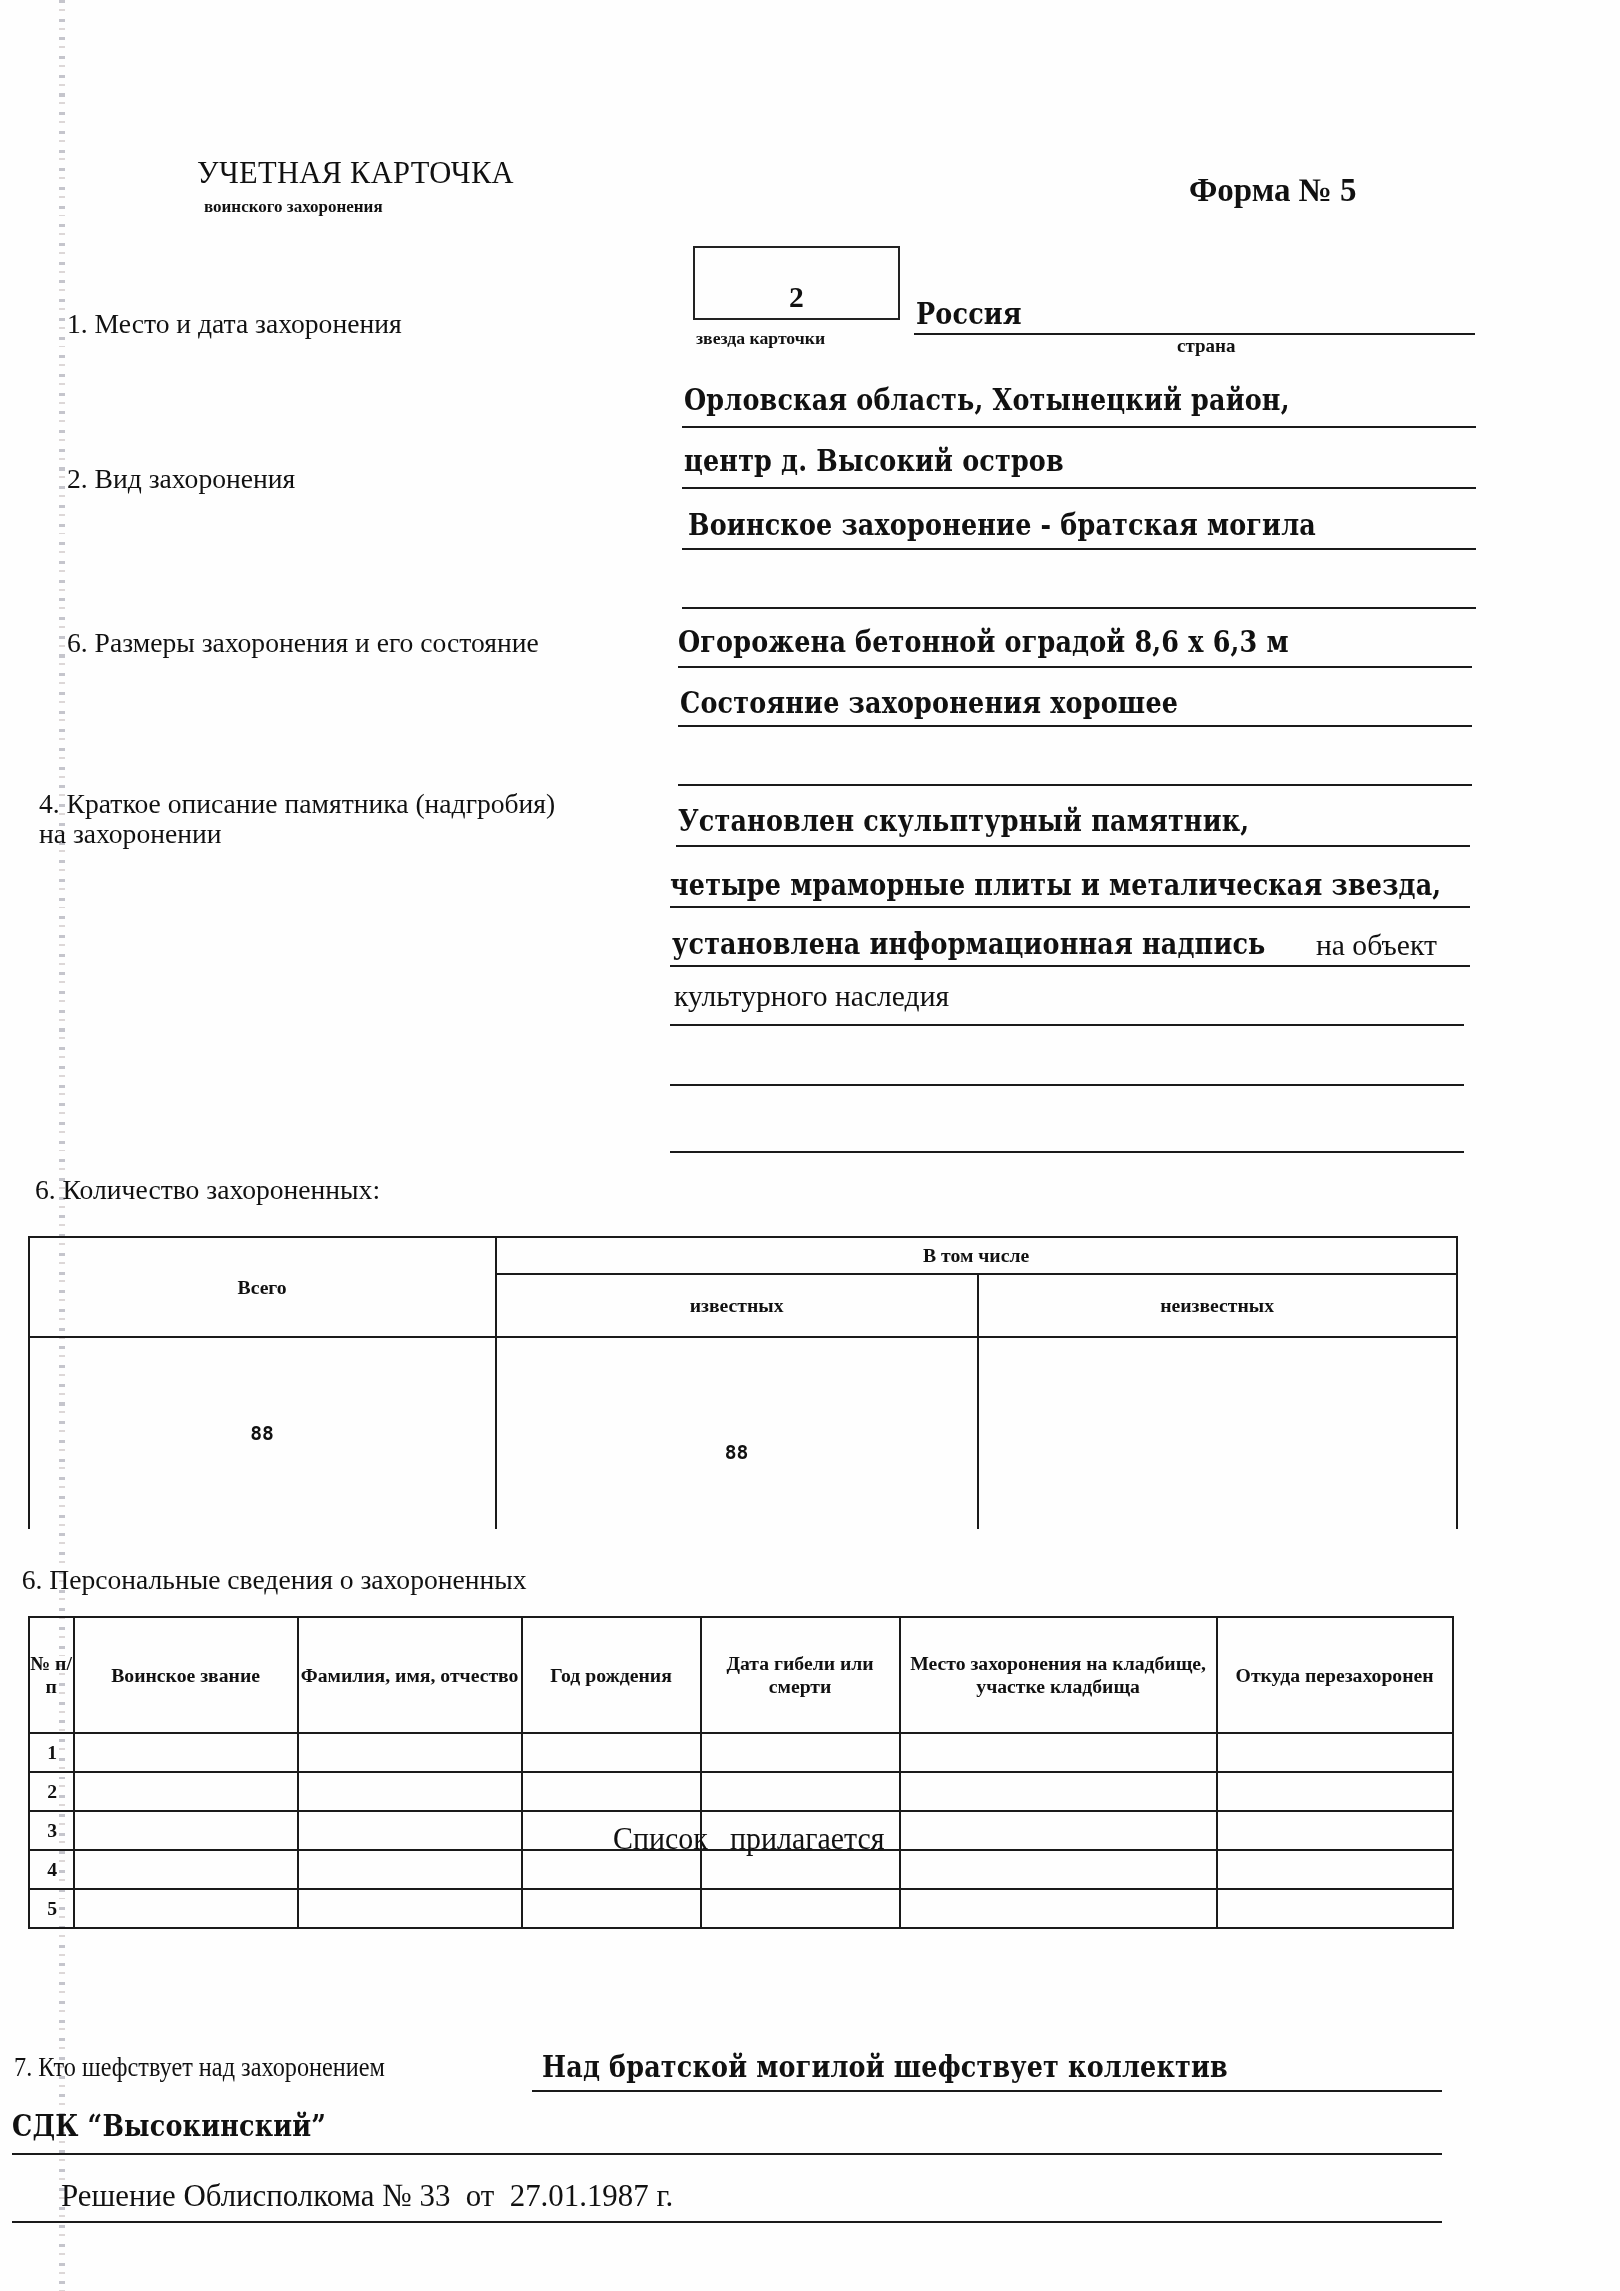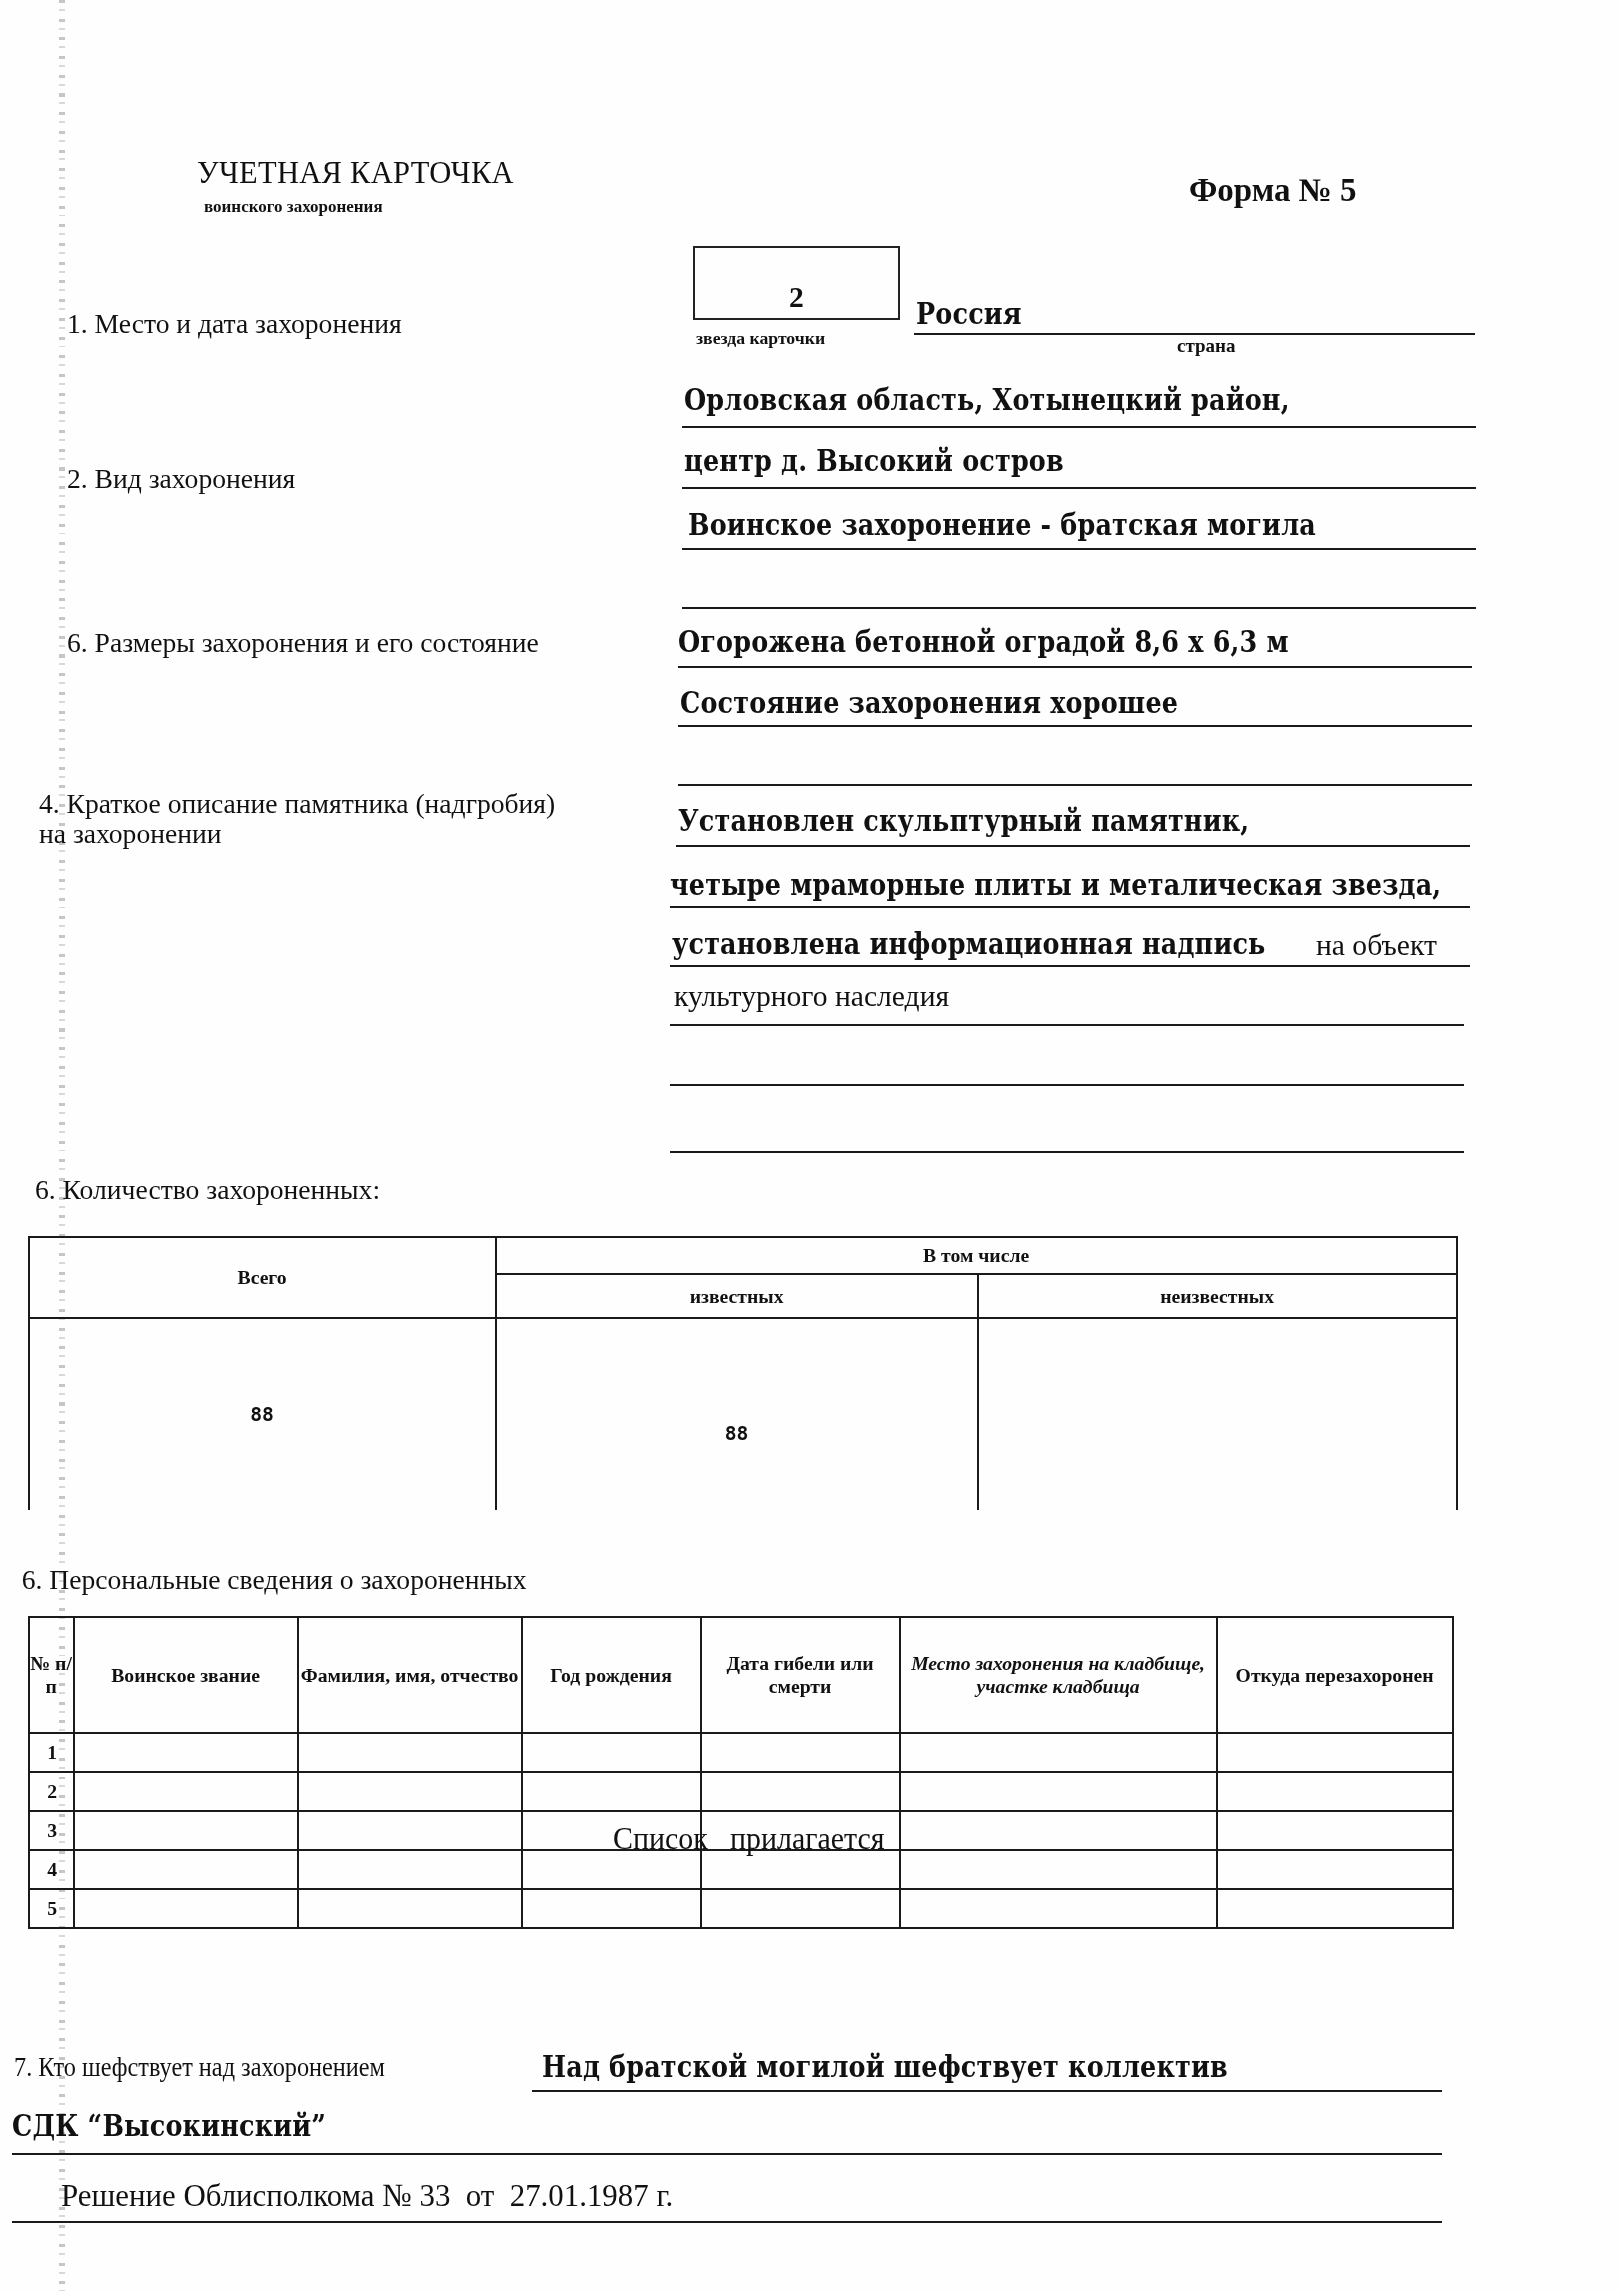--- a/index.html
+++ b/index.html
@@ -79,42 +79,42 @@
 <div class="line" style="left:670px;top:1084px;width:794px;"></div>
 <div class="line" style="left:670px;top:1151px;width:794px;"></div>
 
 <div class="abs label" style="left:35px;top:1174px;">6. Количество захороненных:</div>
 <table class="t5">
   <tbody>
       <tr style="height:37px;">
     <td rowspan="2" style="width:463px;">Всего</td>
     <td colspan="2">В том числе</td>
   </tr>
-  <tr style="height:44px;">
+  <tr style="height:63px;">
     <td style="width:478px;">известных</td>
     <td>неизвестных</td>
   </tr>
   <tr style="height:192px;">
     <td class="bignum" style="border-bottom:none;">88</td>
     <td class="bignum" style="border-bottom:none;padding-top:39px;">88</td>
     <td style="border-bottom:none;"></td>
   </tr>
 </tbody>
   </table>
 
 <div class="abs label" style="left:21.7px;top:1564px;">6. Персональные сведения о захороненных</div>
 <table class="t6">
   <tbody>
       <tr style="height:116px;">
     <td style="width:43px;">№ п/п</td>
     <td style="width:222px;">Воинское звание</td>
     <td style="width:222px;">Фамилия, имя, отчество</td>
     <td style="width:177px;">Год рождения</td>
     <td style="width:197px;">Дата гибели или смерти</td>
-    <td style="width:315px;font-style:italic;">Место захоронения на кладбище, участке кладбища</td>
+    <td style="width:315px;">Место захоронения на кладбище, участке кладбища</td>
     <td>Откуда перезахоронен</td>
   </tr>
   <tr style="height:39px;">
         <td class="rn">1</td>
         <td></td>
         <td></td>
         <td></td>
         <td></td>
         <td></td>
         <td></td>

